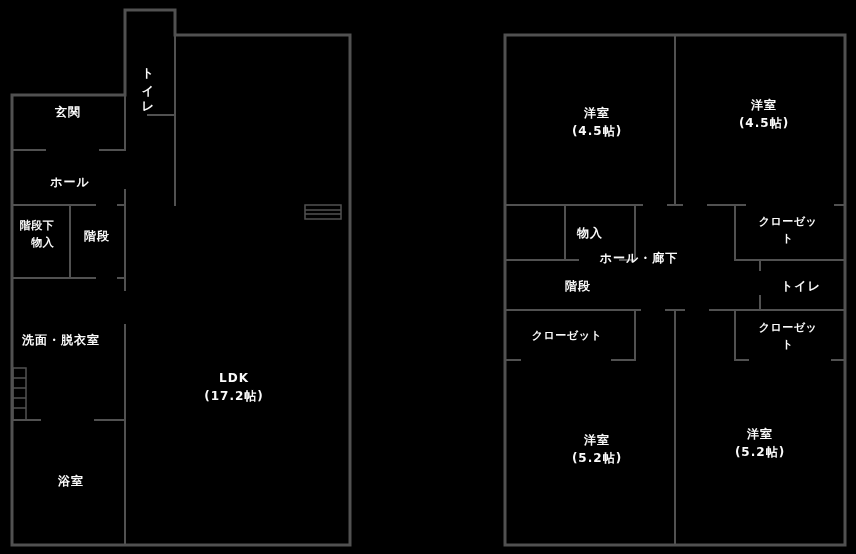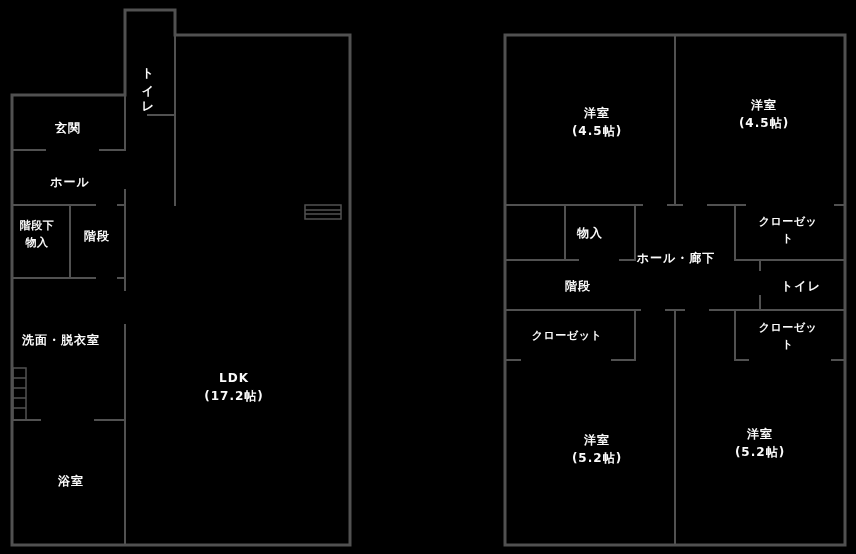--- a/index.html
+++ b/index.html
@@ -14,21 +14,21 @@
   .wall-outer { stroke-width:3; }
   .hatch { stroke: var(--wall, #515151); stroke-width:1.5; fill:none; }
   .lbl {
     position:absolute; transform:translate(-50%,-50%);
     color: var(--text, #fafafa);
     font-size:12px; font-weight:bold;
     white-space:pre-line; text-align:center; line-height:1.5;
     letter-spacing:1px;
   }
   .lbl.small { font-size:11px; letter-spacing:0.5px; }
-  .lbl.align-left { text-align:center; }
+  .lbl.align-left { text-align:right; }
   .lbl.vertical { writing-mode:vertical-rl; text-orientation:upright; letter-spacing:3px; }
 </style>
 </head>
 <body>
 
 <div>
 
   <svg id="plan-svg" width="856" height="554" viewBox="0 0 856 554">
 
     <g>
@@ -73,37 +73,37 @@
         M675,310 V545
         M635,310 V360
         M505,360 H520  M612,360 H635
         M735,310 V360
         M735,360 H748  M832,360 H845
       "></path>
     </g>
   </svg>
 
   <div class="lbl vertical" style="left:148px; top:84px">トイレ</div>
-  <div class="lbl" style="left:68px; top:128px">玄関</div>
+  <div class="lbl" style="left:68px; top:112px">玄関</div>
   <div class="lbl" style="left:70px; top:182px">ホール</div>
   <div class="lbl small align-left" style="left:37px; top:234px">階段下
 物入</div>
   <div class="lbl" style="left:97px; top:236px">階段</div>
   <div class="lbl" style="left:61px; top:340px">洗面・脱衣室</div>
   <div class="lbl" style="left:71px; top:481px">浴室</div>
   <div class="lbl" style="left:234px; top:387px">LDK
 (17.2帖)</div>
 
   <div class="lbl" style="left:597px; top:122px">洋室
 (4.5帖)</div>
   <div class="lbl" style="left:764px; top:114px">洋室
 (4.5帖)</div>
   <div class="lbl" style="left:590px; top:233px">物入</div>
   <div class="lbl small" style="left:788px; top:230px">クローゼット</div>
-  <div class="lbl" style="left:676px; top:258px">ホール・廊下</div>
+  <div class="lbl" style="left:639px; top:258px">ホール・廊下</div>
   <div class="lbl" style="left:578px; top:286px">階段</div>
   <div class="lbl" style="left:801px; top:286px">トイレ</div>
   <div class="lbl small" style="left:567px; top:336px">クローゼット</div>
   <div class="lbl small" style="left:788px; top:336px">クローゼット</div>
   <div class="lbl" style="left:597px; top:449px">洋室
 (5.2帖)</div>
   <div class="lbl" style="left:760px; top:443px">洋室
 (5.2帖)</div>
 
 </div>

